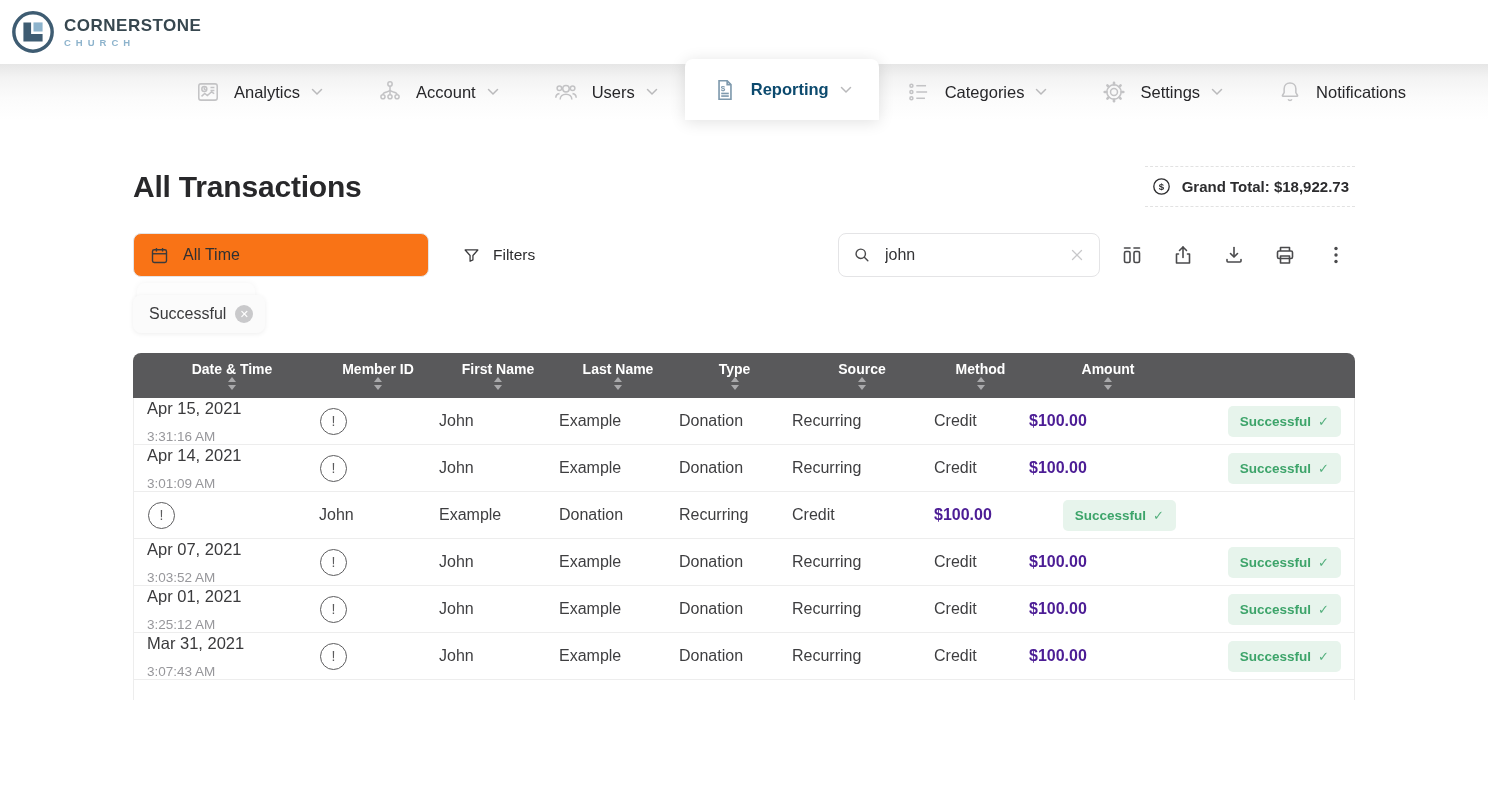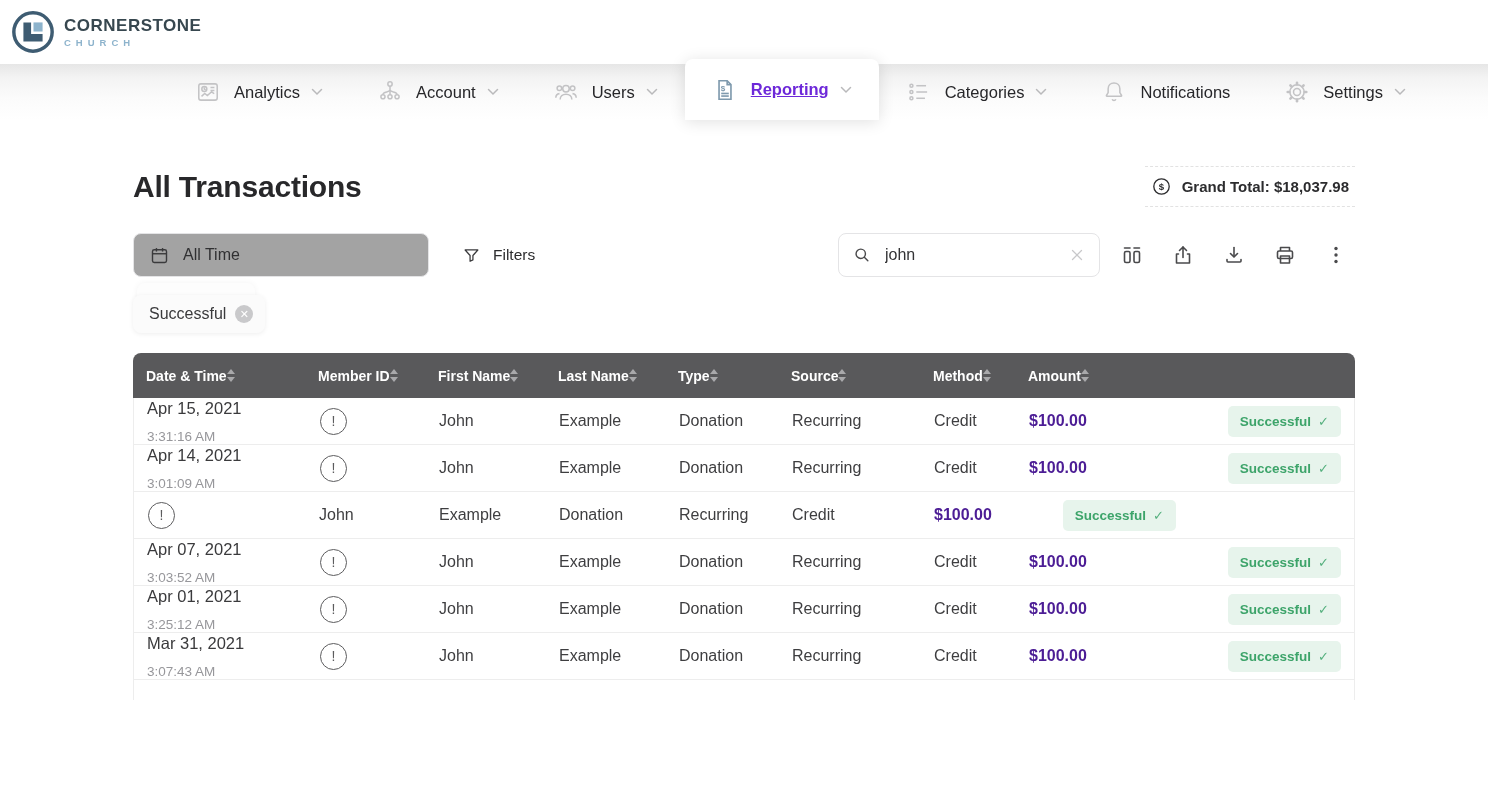--- a/index.html
+++ b/index.html
@@ -12,35 +12,35 @@
   .logo-text .l1{font-size:17px;font-weight:700;color:#37474f;letter-spacing:.5px;}
   .logo-text .l2{font-size:9.5px;font-weight:700;color:#8db3cc;letter-spacing:5px;margin-top:1px;}
 
   
   .navbar{height:56px;display:flex;align-items:flex-end;padding-left:168px;
     background:linear-gradient(180deg,#e6e6e6 0%,#f3f3f3 24%,#fbfbfb 60%,#ffffff 100%);}
   .nav-item{height:56px;display:flex;align-items:center;gap:13px;padding:16px 27px;cursor:pointer;}
   .nav-item .lbl{font-size:16.5px;color:#27272a;}
   .nav-item.active{height:61px;background:#fff;border-radius:8px 8px 0 0;
     box-shadow:0 2px 16px rgba(0,0,0,.12);position:relative;z-index:2;}
-  .nav-item.active .lbl{font-weight:700;color:#6d28d9;text-decoration:underline;}
+  .nav-item.active .lbl{font-weight:700;color:#0c4a6e;}
   .nav-icon{display:inline-flex;width:26px;height:26px;}
   .nav-icon svg{width:26px;height:26px;}
   .caret{display:inline-flex;margin-left:-2px;}
 
   
   main{padding:0 133px;}
   .title-row{display:flex;justify-content:space-between;align-items:center;margin-top:46px;}
   h1{margin:0;font-size:30px;font-weight:700;color:#28282a;letter-spacing:-.2px;}
   .grand-total{display:flex;align-items:center;gap:10px;font-size:15px;font-weight:600;color:#2c2c2e;
     border-top:1px dashed #e2e2e2;border-bottom:1px dashed #e2e2e2;padding:9px 6px;}
 
   
   .toolbar{display:flex;align-items:center;margin-top:26px;}
-  .date-select{width:296px;height:44px;border:1px solid #e4e4e6;border-radius:8px;background:#a3a3a3;
+  .date-select{width:296px;height:44px;border:1px solid #e4e4e6;border-radius:8px;background:#f97316;
     display:flex;align-items:center;gap:13px;padding:0 15px;font-size:16px;color:#303032;cursor:pointer;}
   .filters-btn{display:flex;align-items:center;gap:12px;border:none;background:none;margin-left:27px;
     font-size:15.5px;color:#2c2c2e;cursor:pointer;font-family:inherit;}
   .search-box{margin-left:auto;width:262px;height:44px;border:1px solid #e4e4e6;border-radius:8px;
     display:flex;align-items:center;gap:11px;padding:0 13px;}
   .search-box input{border:none;outline:none;flex:1;font-size:16px;color:#333335;background:transparent;
     font-family:inherit;min-width:0;}
   .icon-btn{width:38px;height:38px;border:none;background:none;display:flex;align-items:center;
     justify-content:center;margin-left:13px;cursor:pointer;border-radius:6px;}
   .icon-btn svg{width:24px;height:24px;}
@@ -51,21 +51,21 @@
     background:#fdfdfd;box-shadow:0 0 6px rgba(0,0,0,.05);}
   .chip{position:relative;display:inline-flex;align-items:center;gap:9px;height:38px;padding:0 12px 0 16px;
     background:#fbfbfb;border-radius:8px;box-shadow:0 1px 5px rgba(0,0,0,.07);font-size:16px;color:#3a3a3c;}
   .chip-x{width:18px;height:18px;border-radius:50%;background:#c9c9cb;color:#fff;font-size:11px;
     display:flex;align-items:center;justify-content:center;cursor:pointer;line-height:1;}
 
   
   .table{margin-top:20px;}
   .thead{display:grid;grid-template-columns:172px 120px 120px 120px 113px 142px 95px 160px 1fr;
     background:#59595b;border-radius:8px 8px 0 0;height:45px;align-items:center;padding-left:13px;}
-  .th{display:flex;align-items:center;font-size:14px;font-weight:700;color:#fff;cursor:pointer;}
+  .th{display:flex;align-items:center;font-size:14px;font-weight:700;color:#fff;cursor:pointer;flex-direction:column;}
   .sort{display:inline-flex;flex-direction:column;gap:3px;}
   .sort i{display:block;width:0;height:0;border-left:4px solid transparent;border-right:4px solid transparent;}
   .sort .up{border-bottom:5px solid #a9a9ab;}
   .sort .down{border-top:5px solid #a9a9ab;}
   .tbody{border-left:1px solid #ededed;border-right:1px solid #ededed;}
   .tr{display:grid;grid-template-columns:172px 120px 120px 120px 113px 142px 95px 160px 1fr;
     height:47px;align-items:center;padding-left:13px;border-bottom:1px solid #ededed;background:#fff;}
   .td{font-size:16px;color:#3e3e40;}
   .date{font-size:16.5px;color:#3a3a3c;}
   .time{font-size:13.5px;color:#97979b;margin-top:11px;}
@@ -182,29 +182,20 @@
     <span class="lbl">Categories</span>
     <span class="caret">
       <svg width="12" height="8" viewBox="0 0 12 8" fill="none" stroke="#b9b9bb" stroke-width="1.5" stroke-linecap="round">
           <path d="M1.5 1.5L6 6l4.5-4.5"></path>
         </svg>
     </span>
   </div>
   <div class="nav-item">
     <span class="nav-icon">
       <svg viewBox="0 0 24 24" fill="none" stroke="#c3c3c5" stroke-width="1.4">
-        <path d="M12 3.6c3.1 0 5.4 2.3 5.4 5.4v3.6l1.6 2.6c.2.3 0 .7-.4.7H5.4c-.4 0-.6-.4-.4-.7l1.6-2.6V9c0-3.1 2.3-5.4 5.4-5.4z"></path>
-        <path d="M10.3 18.6a1.8 1.8 0 0 0 3.4 0"></path>
-      </svg>
-    </span>
-    <span class="lbl">Notifications</span>
-  </div>
-  <div class="nav-item">
-    <span class="nav-icon">
-      <svg viewBox="0 0 24 24" fill="none" stroke="#c3c3c5" stroke-width="1.4">
         <circle cx="12" cy="12" r="3.2"></circle>
           <circle cx="12" cy="12" r="6.6"></circle>
         <g stroke-width="2.4" stroke-linecap="round">
           <line x1="12" y1="3.4" x2="12" y2="5"></line>
             <line x1="12" y1="19" x2="12" y2="20.6"></line>
           <line x1="3.4" y1="12" x2="5" y2="12"></line>
             <line x1="19" y1="12" x2="20.6" y2="12"></line>
           <line x1="5.9" y1="5.9" x2="7" y2="7"></line>
             <line x1="17" y1="17" x2="18.1" y2="18.1"></line>
           <line x1="17" y1="7" x2="18.1" y2="5.9"></line>
@@ -212,31 +203,40 @@
         </g>
       </svg>
     </span>
     <span class="lbl">Settings</span>
     <span class="caret">
       <svg width="12" height="8" viewBox="0 0 12 8" fill="none" stroke="#b9b9bb" stroke-width="1.5" stroke-linecap="round">
           <path d="M1.5 1.5L6 6l4.5-4.5"></path>
         </svg>
     </span>
   </div>
+  <div class="nav-item">
+    <span class="nav-icon">
+      <svg viewBox="0 0 24 24" fill="none" stroke="#c3c3c5" stroke-width="1.4">
+        <path d="M12 3.6c3.1 0 5.4 2.3 5.4 5.4v3.6l1.6 2.6c.2.3 0 .7-.4.7H5.4c-.4 0-.6-.4-.4-.7l1.6-2.6V9c0-3.1 2.3-5.4 5.4-5.4z"></path>
+        <path d="M10.3 18.6a1.8 1.8 0 0 0 3.4 0"></path>
+      </svg>
+    </span>
+    <span class="lbl">Notifications</span>
+  </div>
 </nav>
 
 <main>
   <div class="title-row">
     <h1>All Transactions</h1>
     <div class="grand-total">
       <svg width="21" height="21" viewBox="0 0 24 24">
         <circle cx="12" cy="12" r="8.8" fill="none" stroke="#2c2c2e" stroke-width="1.5"></circle>
         <text x="12" y="16" text-anchor="middle" font-size="11" fill="#2c2c2e">$</text>
       </svg>
-      <span>Grand Total: $18,037.98</span>
+      <span>Grand Total: $18,922.73</span>
     </div>
   </div>
 
   <div class="toolbar">
     <button class="date-select">
       <svg width="21" height="21" viewBox="0 0 24 24" fill="none" stroke="#3a3a3c" stroke-width="1.6">
         <rect x="4" y="5.5" width="16" height="14.5" rx="2"></rect>
         <line x1="8.5" y1="3.5" x2="8.5" y2="7.5"></line>
           <line x1="15.5" y1="3.5" x2="15.5" y2="7.5"></line>
         <line x1="4" y1="10" x2="20" y2="10"></line>

